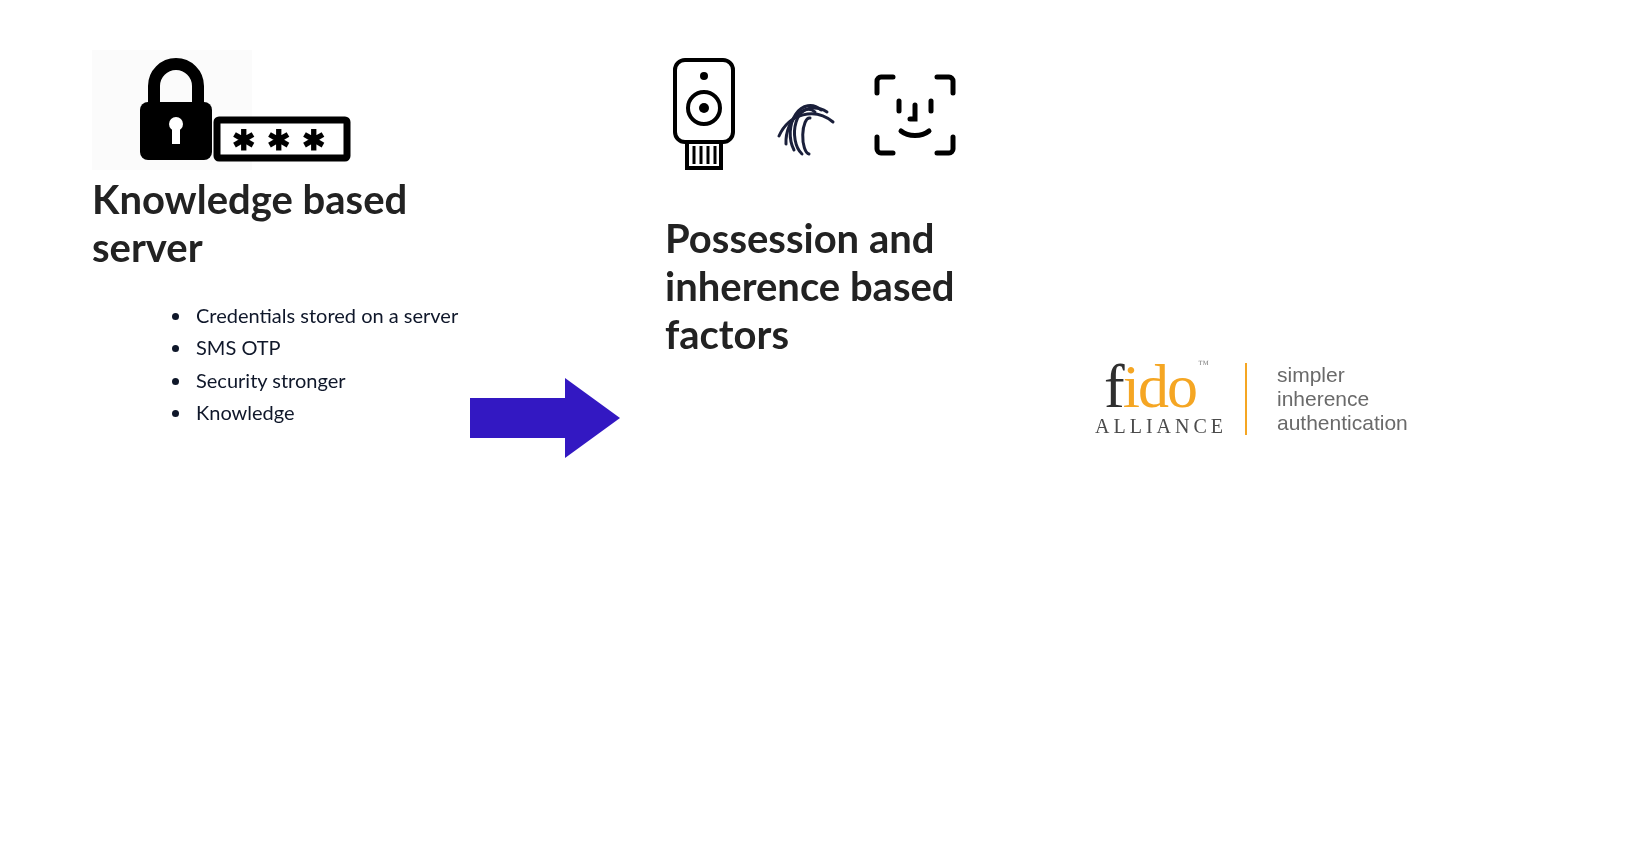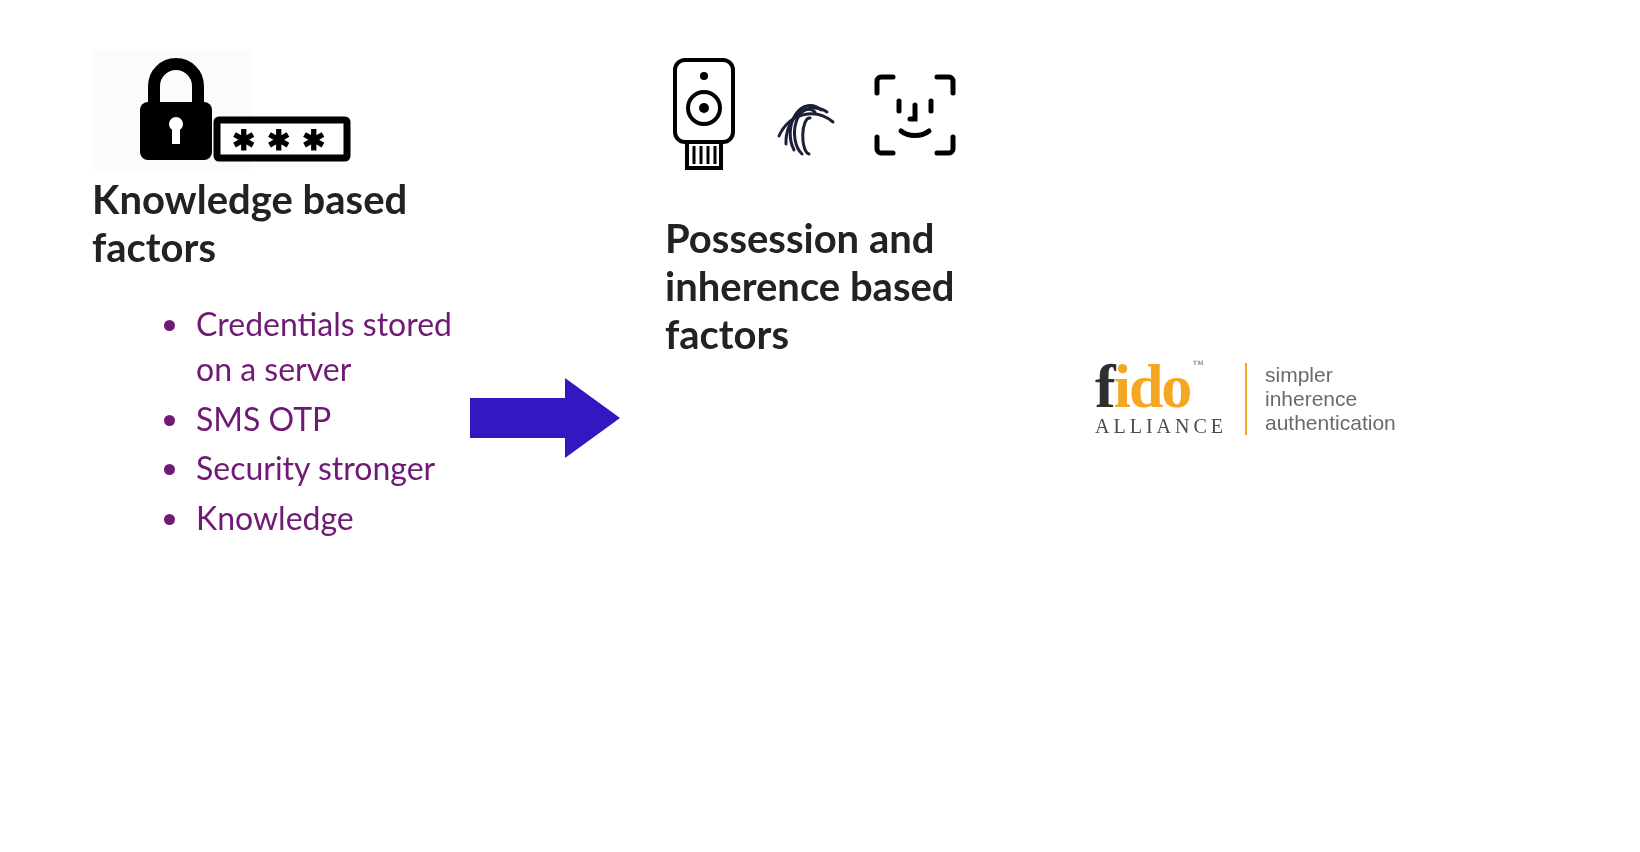--- a/index.html
+++ b/index.html
@@ -47,23 +47,23 @@
     .heading {
       font-size: 40px;
       font-weight: 700;
       line-height: 1.2;
       margin-bottom: 30px;
       color: #222;
     }
     ul.bullets {
       list-style: disc;
       padding-left: 100px;
-      font-size: 32px;
+      font-size: 20px;
       line-height: 1.42;
-      color: #701a75;
+      color: #0f172a;
     }
     ul.bullets li {
       margin-bottom: 4px;
       padding-left: 4px;
     }
     .arrow-box {
       position: absolute;
       left: 470px;
       top: 378px;
       width: 150px;
@@ -75,23 +75,24 @@
       gap: 18px;
     }
     .fido-stack {
       display: flex;
       flex-direction: column;
       align-items: flex-start;
     }
     .fido-word {
       font-family: Georgia, "Times New Roman", serif;
       font-size: 62px;
-      font-weight: 700;
+      font-weight: 400;
       line-height: 0.85;
       letter-spacing: -2px;
+      margin-left: 9px;
     }
     .fido-word .f { color: #2f2f2f; }
     .fido-word .ido { color: #f5a623; }
     .fido-alliance {
       font-family: Liberation Serif, serif;
       font-weight: 400;
       font-size: 20px;
       letter-spacing: 4px;
       color: #4b4b4b;
       margin-top: 2px;
@@ -99,20 +100,21 @@
     .fido-divider {
       width: 0;
       height: 72px;
       border-left: 2px solid #f5a623;
     }
     .fido-tag {
       font-family: Arial, sans-serif;
       font-size: 21px;
       line-height: 1.15;
       color: #6a6a6a;
+      margin-left: 12px;
     }
     .fido-tm {
       font-size: 11px;
       color: #888;
       margin-left: 2px;
       vertical-align: top;
     }
   </style>
 </head>
 <body>
@@ -132,21 +134,21 @@
       <rect x="80" y="78" width="8" height="16" fill="#fff"></rect>
 
       <rect x="125" y="70" width="130" height="38" rx="2" fill="#fff" stroke="#000" stroke-width="7"></rect>
       <g>
         <text x="140" y="100" font-size="28" font-weight="900" fill="#000">✱</text>
         <text x="175" y="100" font-size="28" font-weight="900" fill="#000">✱</text>
         <text x="210" y="100" font-size="28" font-weight="900" fill="#000">✱</text>
       </g>
     </svg>
   </div>
-  <div class="heading">Knowledge based factors</div>
+  <div class="heading">Knowledge based server</div>
   <ul class="bullets">
     <li>Credentials stored on a server</li>
     <li>SMS OTP</li>
     <li>Security stronger</li>
     <li>Knowledge</li>
   </ul>
 </div>
 
 <div class="arrow-box">
   <svg width="150" height="80" viewBox="0 0 150 80">

